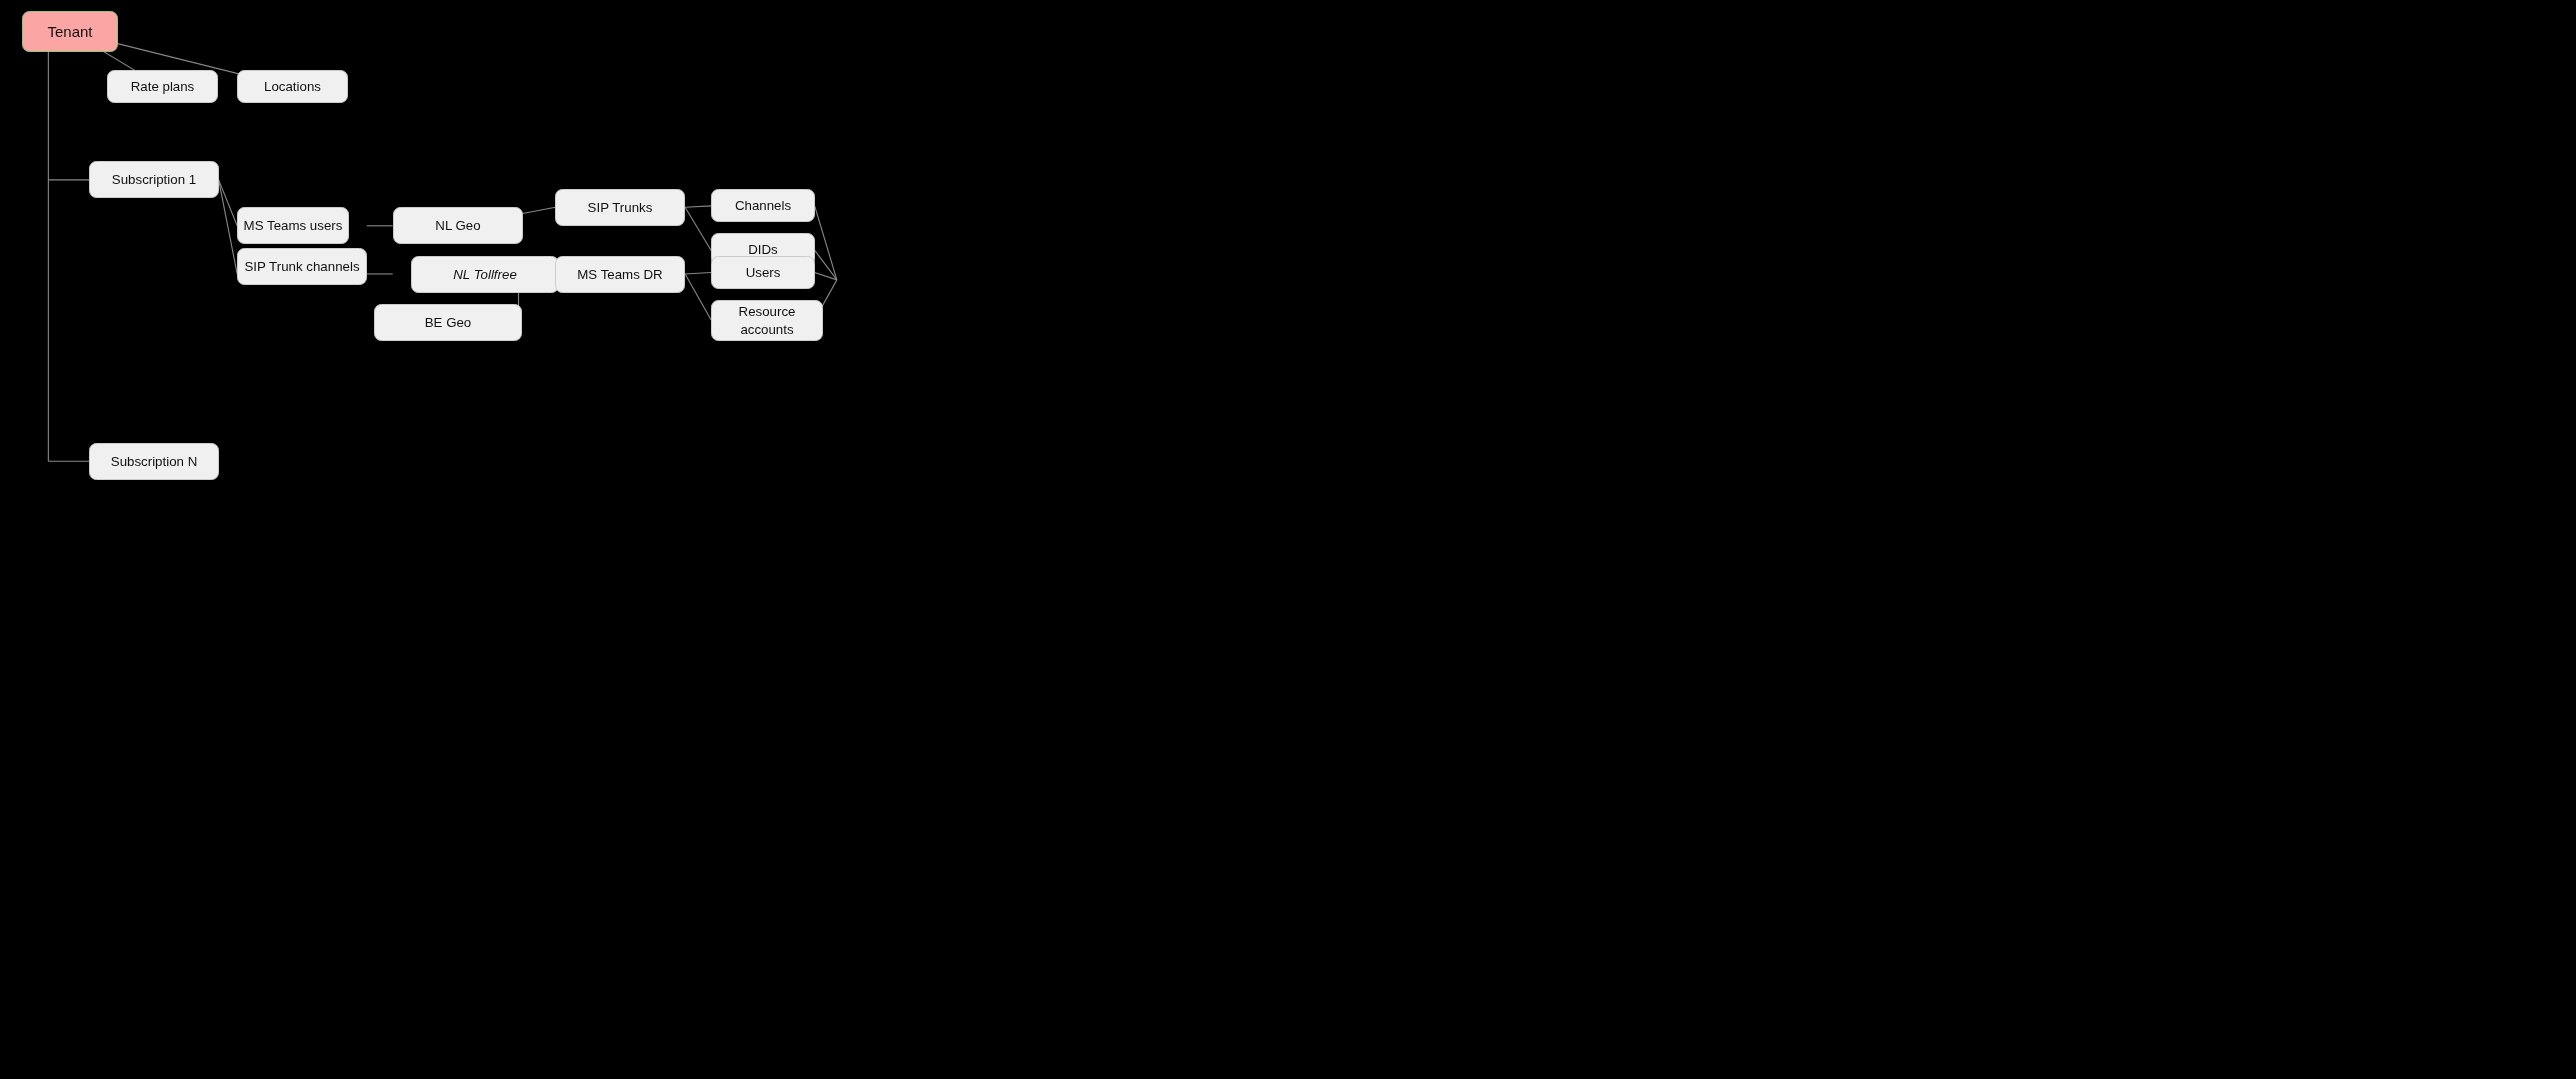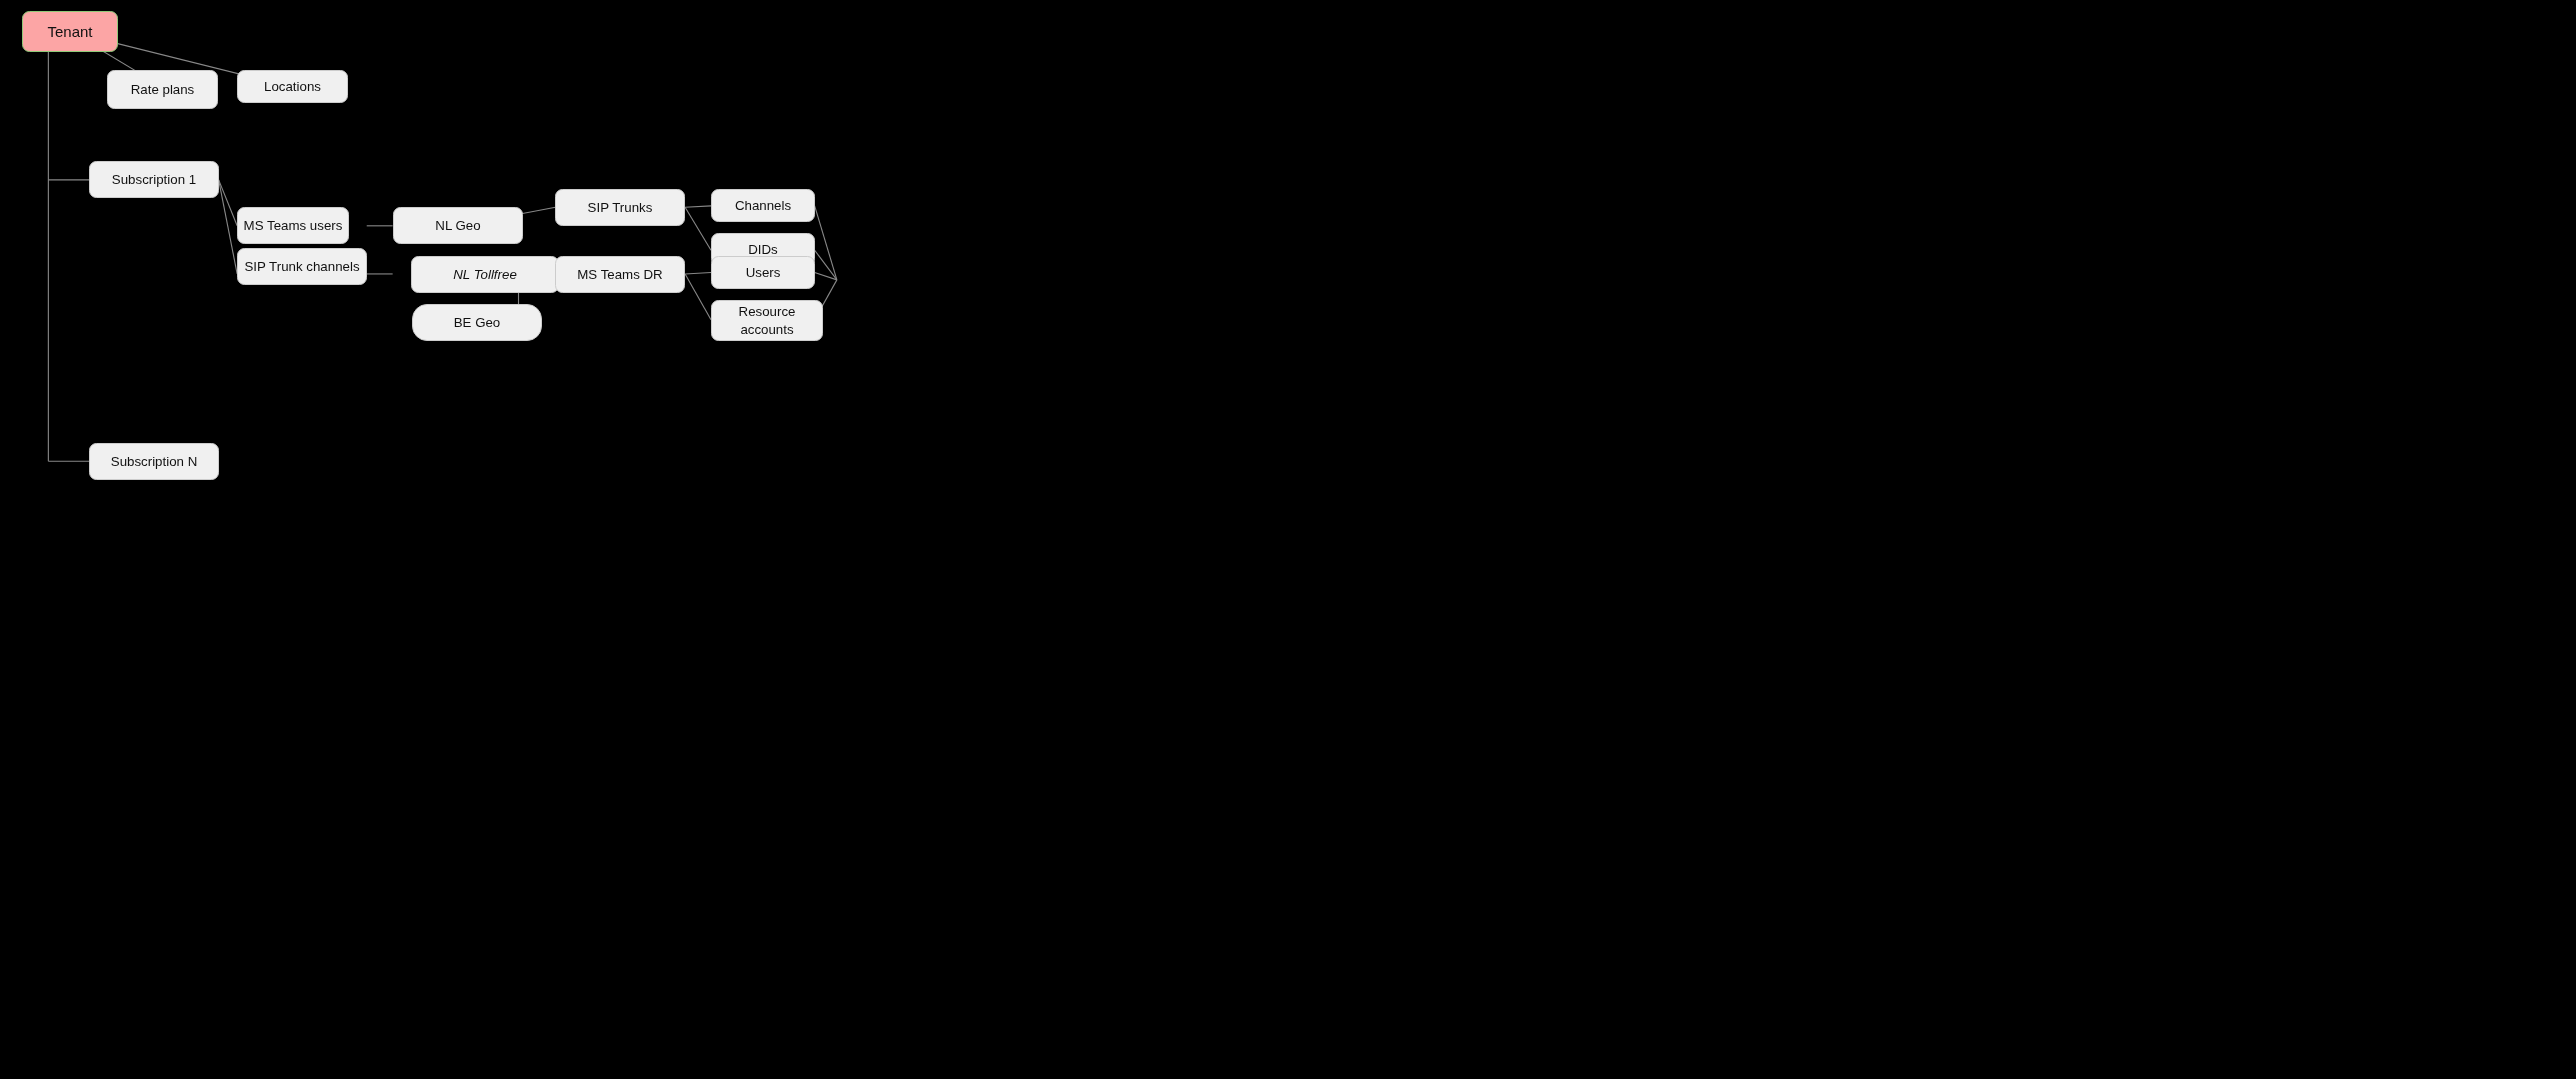--- a/index.html
+++ b/index.html
@@ -47,21 +47,21 @@
     }
 
     .node-standard {
       background: #f0f0f0;
       border: 1.5px solid #ccc;
     }
 
     
     .node-rate-plans {
       width: 111px;
-      height: 39px;
+      height: 33px;
       top: 70px;
       left: 107px;
     }
 
     .node-locations {
       width: 111px;
       height: 33px;
       top: 70px;
       left: 237px;
     }
@@ -99,25 +99,24 @@
 
     .node-nl-tollfree {
       width: 148px;
       height: 37px;
       top: 256px;
       left: 411px;
       font-style: italic;
     }
 
     .node-be-geo {
-      width: 130px;
+      width: 148px;
       height: 37px;
       top: 304px;
-      left: 412px;
-      border-radius: 15px;
+      left: 374px;
     }
 
     
     .node-sip-trunks {
       width: 130px;
       height: 37px;
       top: 189px;
       left: 555px;
       text-align: right;
     }

